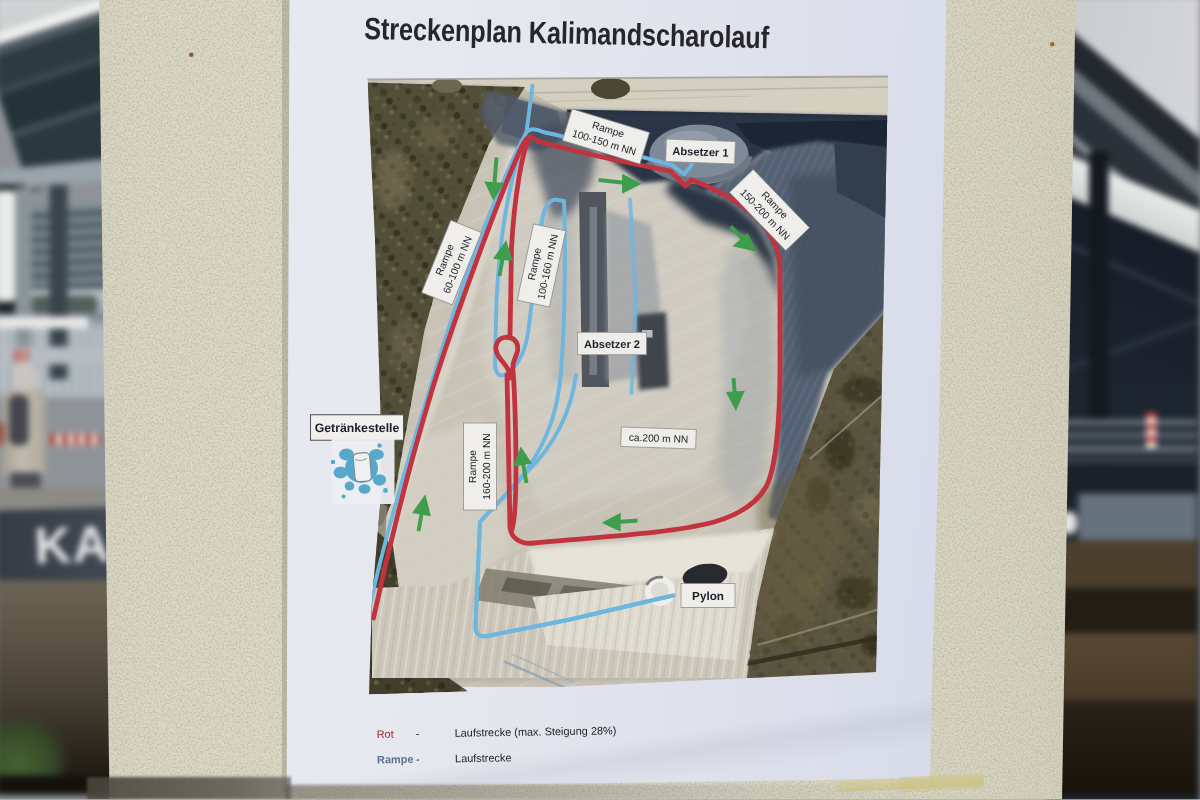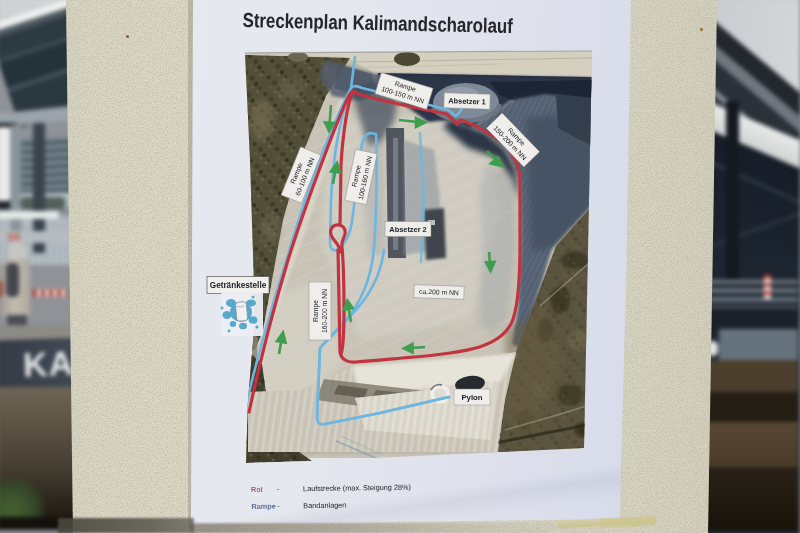--- a/index.html
+++ b/index.html
@@ -95,21 +95,21 @@
     background:linear-gradient(172deg, rgba(0,0,0,0) 0 85.5%, rgba(110,115,135,.10) 87.5%, rgba(0,0,0,0) 90.5%),linear-gradient(96deg,#e8eaf0 0%,#e6e8ef 38%,#dcdfeb 68%,#d2d6e8 92%,#ccd1e5 100%);"></div>
 
   <div style="left:243px;top:8px;font-size:20.5px;font-weight:bold;color:#26262b;transform:rotate(1.3deg) scaleX(0.825);transform-origin:left top;letter-spacing:-0.1px">Streckenplan Kalimandscharolauf</div>
 
   <div id="legend" style="left:251px;top:484.5px;width:300px;height:40px;font-size:7.3px;color:#1c1c20;transform:rotate(-0.9deg);transform-origin:left top">
     <div style="left:0;top:0;color:#9e1f2b;font-weight:normal">Rot</div>
     <div style="left:26px;top:0">-</div>
     <div style="left:52px;top:0">Laufstrecke (max. Steigung 28%)</div>
     <div style="left:0;top:16.5px;color:#5c7191;font-weight:bold">Rampe</div>
     <div style="left:26px;top:16.5px">-</div>
-    <div style="left:52px;top:16.5px">Bandanlagen</div>
+    <div style="left:52px;top:16.5px">Laufstrecke</div>
   </div>
 
   <svg width="800" height="533" viewBox="0 0 800 533" style="position:absolute;left:0;top:0;filter:blur(0.4px)">
     <defs>
       <filter id="soft" x="-30%" y="-30%" width="160%" height="160%">
           <feGaussianBlur stdDeviation="3"></feGaussianBlur>
         </filter>
       <filter id="soft2" x="-30%" y="-30%" width="160%" height="160%">
           <feGaussianBlur stdDeviation="1.5"></feGaussianBlur>
         </filter>

